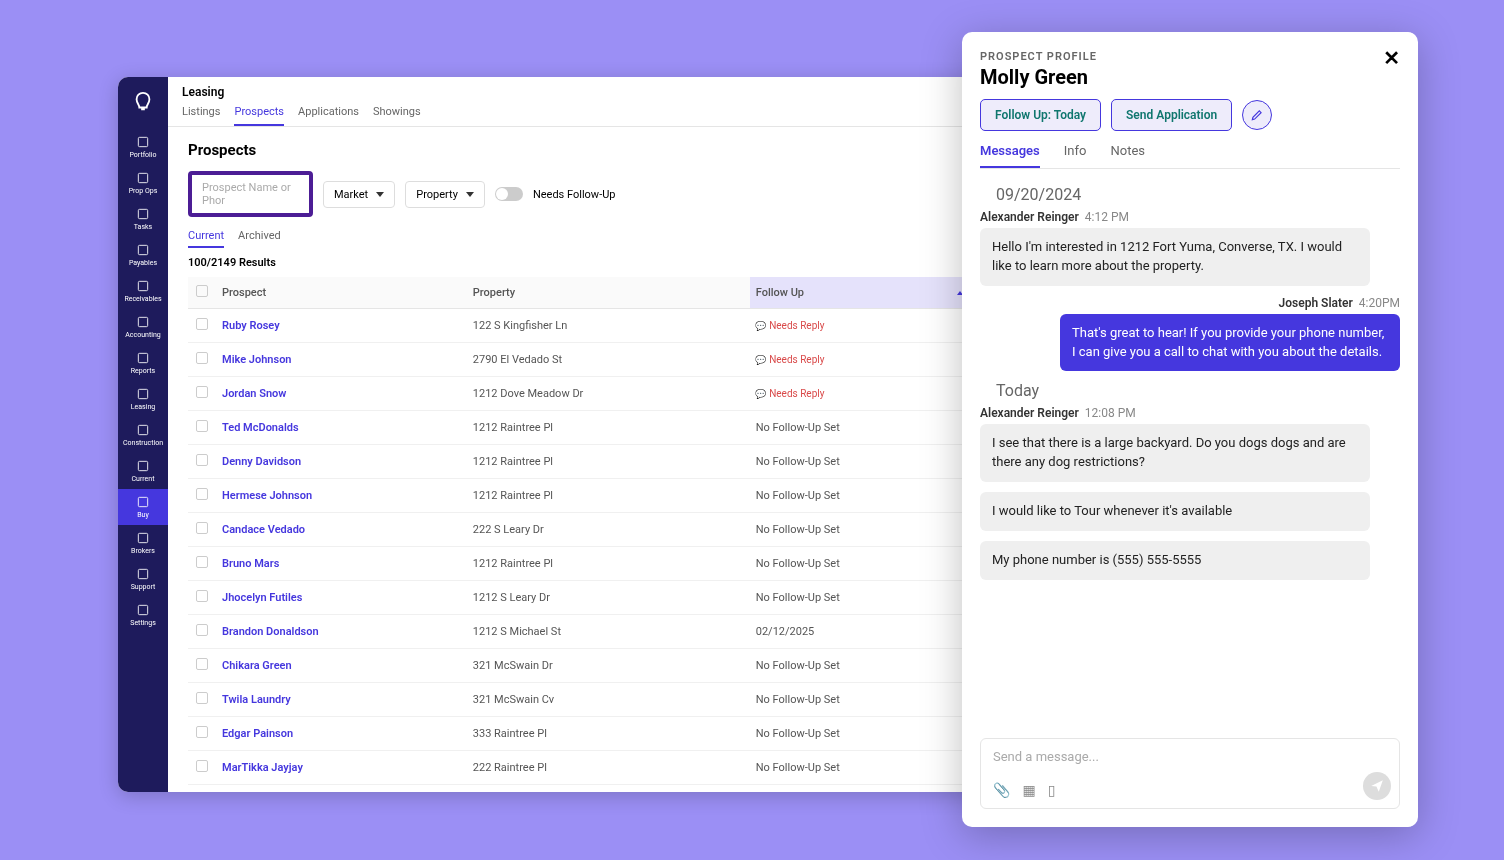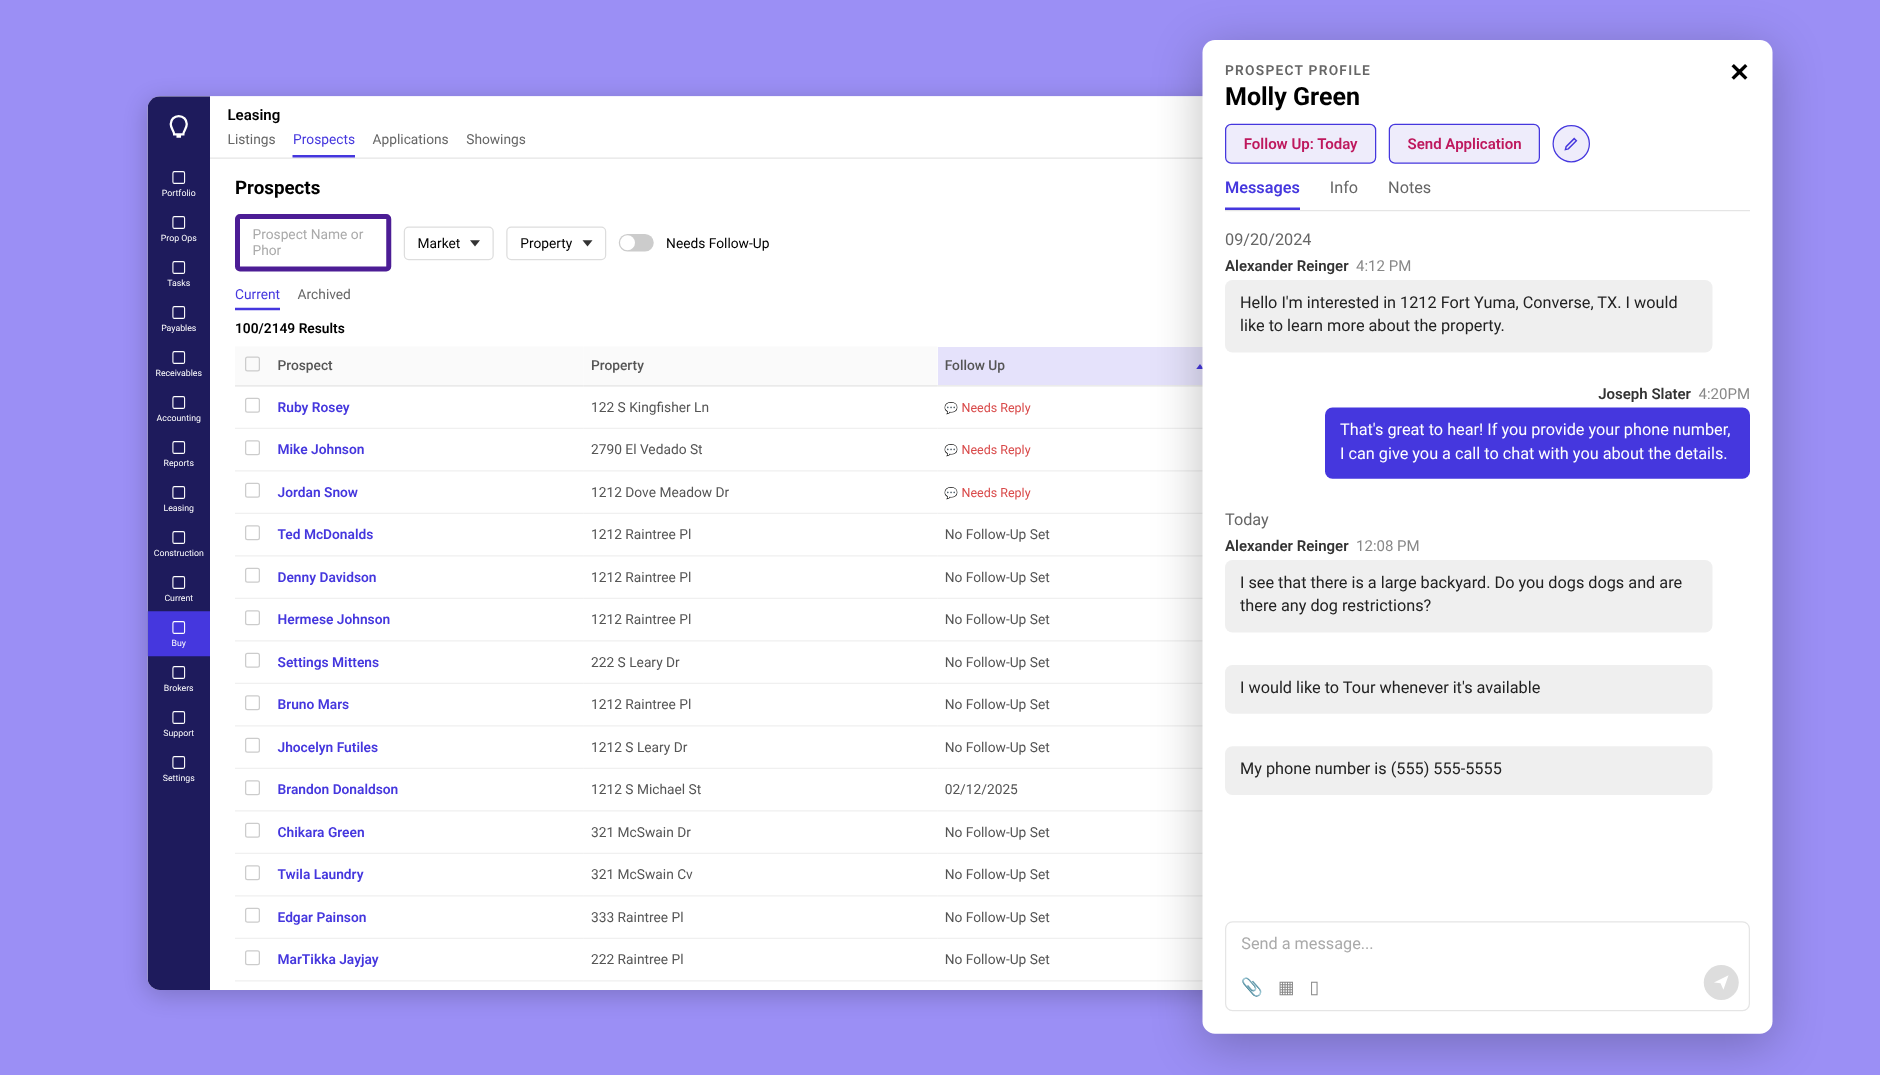--- a/index.html
+++ b/index.html
@@ -42,34 +42,34 @@
 td { padding:9px 6px; border-bottom:1px solid #f0f0f0; color:#555; }
 td.name { color:#4537de; font-weight:600; cursor:pointer; }
 .needs-reply { color:#d94a4a; font-size:10px; }
 .needs-reply::before { content:"💬 "; font-size:9px; }
 
 .panel { position:absolute; right:56px; top:2px; width:456px; height:795px; background:#fff; border-radius:10px; box-shadow:0 8px 40px rgba(0,0,0,.25); display:flex; flex-direction:column; padding:18px; }
 .close { position:absolute; top:14px; right:18px; font-size:20px; cursor:pointer; font-weight:700; }
 .panel-eyebrow { font-size:11px; letter-spacing:1px; color:#666; font-weight:600; }
 .panel-title { font-size:20px; font-weight:700; margin-top:2px; margin-bottom:10px; }
 .panel-actions { display:flex; gap:10px; align-items:center; margin-bottom:12px; }
-.btn-outline { border:1px solid #4537de; color:#be185d; background:#eeecfb; padding:8px 14px; border-radius:5px; font-size:12px; font-weight:600; cursor:pointer; }
+.btn-outline { border:1px solid #4537de; color:#0f766e; background:#eeecfb; padding:8px 14px; border-radius:5px; font-size:12px; font-weight:600; cursor:pointer; }
 .btn-icon { width:30px; height:30px; border:1px solid #4537de; border-radius:50%; display:flex; align-items:center; justify-content:center; cursor:pointer; background:#eeecfb; }
 .btn-icon svg { width:14px; height:14px; stroke:#4537de; fill:none; stroke-width:2; }
 .panel-tabs { display:flex; gap:24px; border-bottom:1px solid #e5e5e5; }
 .panel-tab { font-size:13px; color:#666; padding-bottom:8px; cursor:pointer; }
 .panel-tab.active { color:#4537de; border-bottom:2px solid #4537de; font-weight:600; }
 .msg-scroll { flex:1; overflow:auto; padding-top:10px; }
-.date-lbl { font-size:13px; color:#666; margin:6px 0; }
+.date-lbl { font-size:16px; color:#666; margin:6px 16px; }
 .date-lbl.center { text-align:left; }
 .msg-head { font-size:12px; margin-bottom:4px; }
 .msg-head.right { text-align:right; }
 .msg-head .nm { font-weight:600; color:#333; }
 .msg-head .tm { color:#888; margin-left:6px; }
-.bubble { background:#efefef; padding:10px 12px; border-radius:6px; font-size:13px; color:#222; margin-bottom:26px; max-width:390px; line-height:1.45; }
+.bubble { background:#efefef; padding:10px 12px; border-radius:6px; font-size:13px; color:#222; margin-bottom:10px; max-width:390px; line-height:1.45; }
 .bubble.blue { background:#4537de; color:#fff; margin-left:auto; max-width:340px; }
 .composer { border:1px solid #e5e5e5; border-radius:6px; padding:10px 12px; position:relative; }
 .composer-input { font-size:13px; color:#aaa; margin-bottom:18px; }
 .composer-icons { display:flex; gap:12px; }
 .composer-icons span { font-size:14px; color:#888; cursor:pointer; }
 .send { position:absolute; right:8px; bottom:8px; width:28px; height:28px; background:#ddd; border-radius:50%; display:flex; align-items:center; justify-content:center; cursor:pointer; }
 .send svg { width:14px; height:14px; fill:#fff; }
 </style>
 </head>
 <body>
@@ -289,21 +289,21 @@
                 <td class="chk"><span class="chkbox"></span></td>
                 <td class="name">Hermese Johnson</td>
                 <td>1212 Raintree Pl</td>
                 <td>No Follow-Up Set</td>
                 <td>-</td>
                 <td>Marketed</td>
                 <td>-</td>
               </tr>
               <tr>
                 <td class="chk"><span class="chkbox"></span></td>
-                <td class="name">Settings Mittens</td>
+                <td class="name">Candace Vedado</td>
                 <td>222 S Leary Dr</td>
                 <td>No Follow-Up Set</td>
                 <td>-</td>
                 <td>Turn</td>
                 <td>-</td>
               </tr>
               <tr>
                 <td class="chk"><span class="chkbox"></span></td>
                 <td class="name">Bruno Mars</td>
                 <td>1212 Raintree Pl</td>

